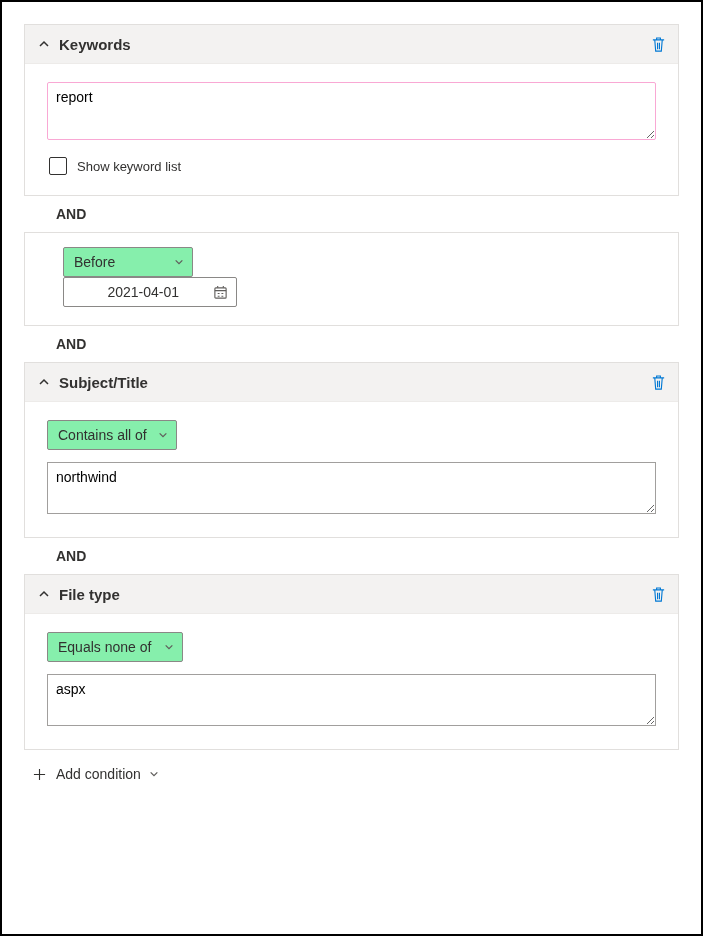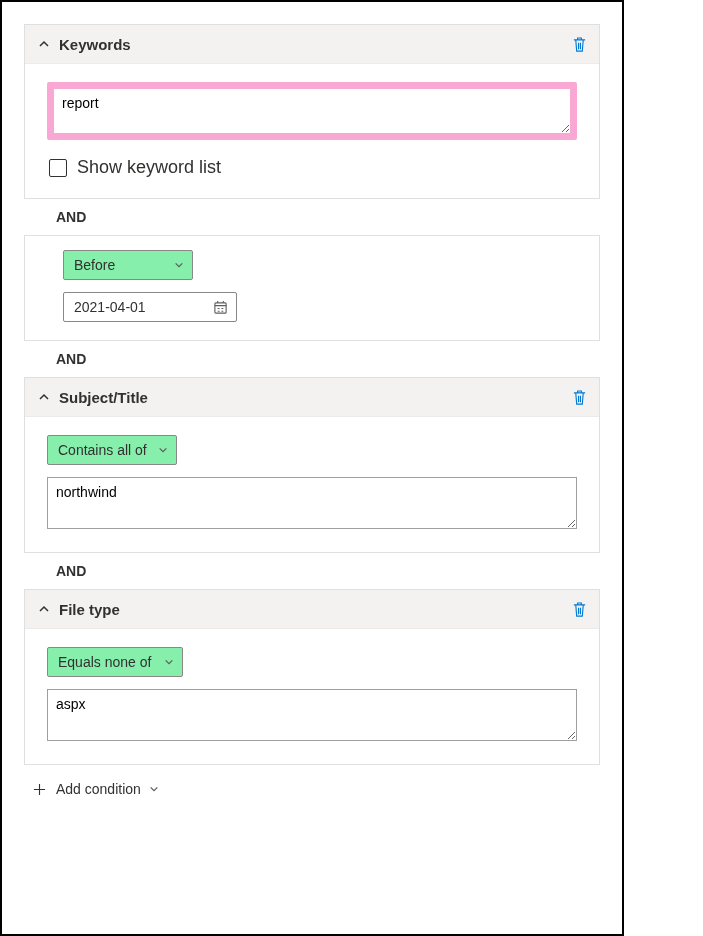--- a/index.html
+++ b/index.html
@@ -5,21 +5,21 @@
   * { box-sizing: border-box; }
   body {
     margin: 0;
     padding: 0;
     font-family: "Segoe UI", -apple-system, BlinkMacSystemFont, sans-serif;
     font-size: 14px;
     color: #323130;
     background: #fff;
   }
   .frame {
-    width: 624px;
+    width: 703px;
     height: 936px;
     border: 2px solid #000;
     padding: 22px 22px 18px 22px;
     position: relative;
   }
   .card {
     border: 1px solid #e1dfdd;
     background: #fff;
     margin-bottom: 0;
   }
@@ -55,21 +55,21 @@
     justify-content: center;
   }
   .trash svg { width: 15px; height: 17px; stroke: #0078d4; stroke-width: 1.2; fill: none; }
   .card-body {
     padding: 18px 22px 20px 22px;
   }
   .card-body.narrow { padding: 14px 22px 18px 38px; }
   textarea.big {
     width: 100%;
     height: 58px;
-    border: 7px solid #f9a8d4;
+    border: 1px solid #f9a8d4;
     border-radius: 2px;
     padding: 6px 8px;
     font-family: inherit;
     font-size: 14px;
     resize: both;
     overflow: auto;
   }
   .checkbox-row {
     display: flex;
     align-items: center;
@@ -77,21 +77,21 @@
     margin-left: 2px;
   }
   .checkbox {
     width: 18px;
     height: 18px;
     border: 1px solid #323130;
     border-radius: 2px;
     margin-right: 10px;
     cursor: pointer;
   }
-  .checkbox-label { font-size: 18px; cursor: pointer; }
+  .checkbox-label { font-size: 13px; cursor: pointer; }
   .and-sep {
     font-weight: 700;
     font-size: 14px;
     padding: 10px 0 10px 32px;
   }
   .dropdown {
     border: 1px solid #8a8886;
     border-radius: 2px;
     height: 30px;
     display: inline-flex;
@@ -113,22 +113,22 @@
   .dateinput {
     border: 1px solid #8a8886;
     border-radius: 2px;
     height: 30px;
     display: inline-flex;
     align-items: center;
     padding: 0 8px 0 10px;
     width: 174px;
     background: #fff;
     cursor: pointer;
-    justify-content: space-between;
-    margin-top: 12px;
+    justify-content: flex-end;
+    gap: 34px;
   }
   .dateinput .cal { display:inline-flex; }
   .dateinput .cal svg { width: 15px; height: 15px; stroke: #605e5c; stroke-width: 1.2; fill:none; }
   textarea.mid {
     width: 100%;
     height: 52px;
     border: 1px solid #a19f9d;
     border-radius: 0;
     padding: 6px 8px;
     font-family: inherit;

